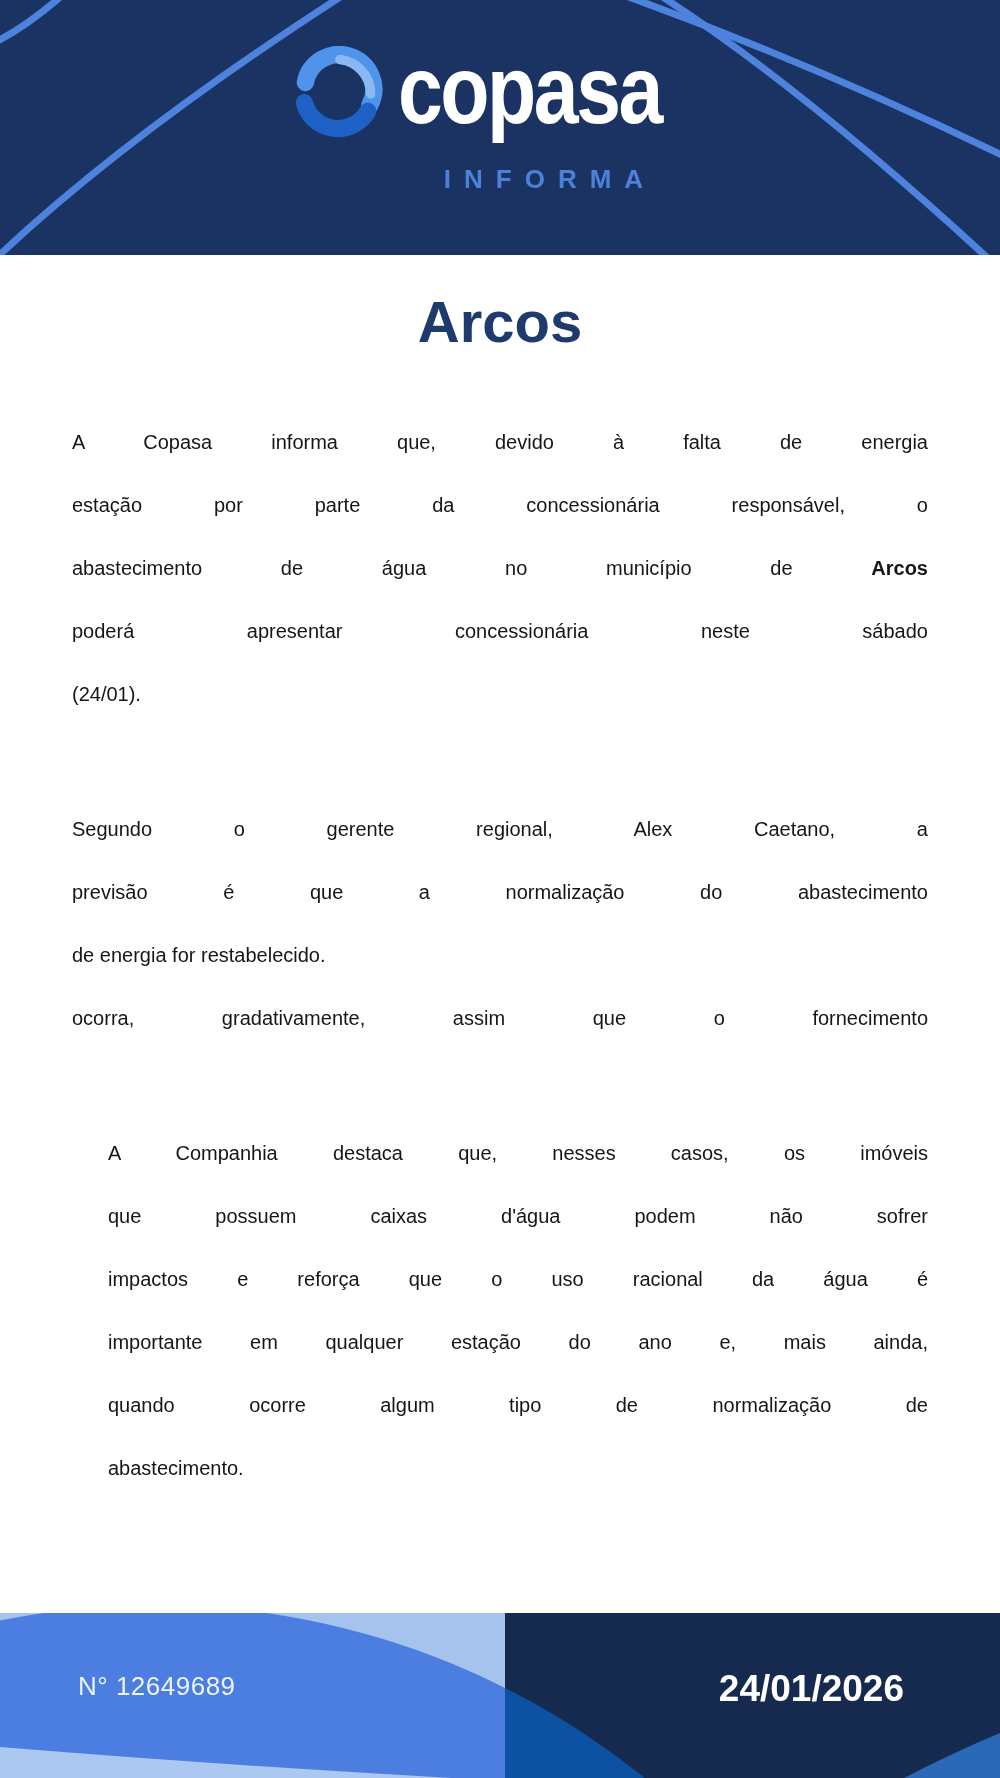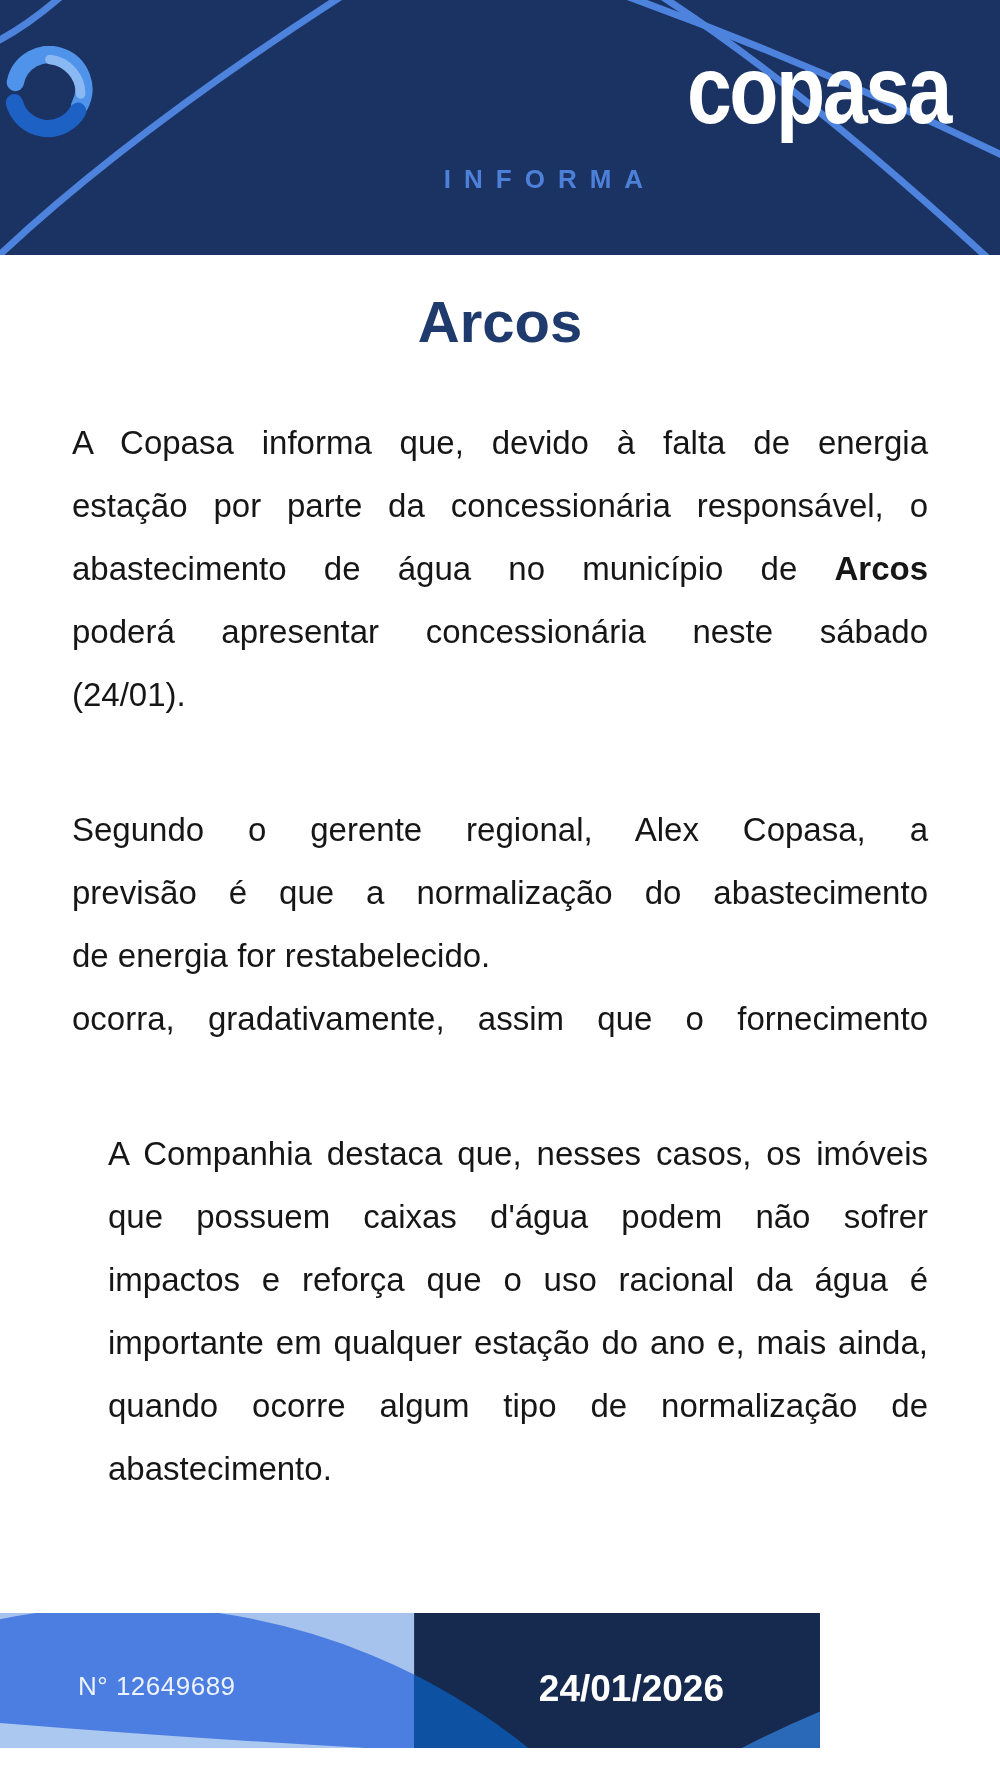--- a/index.html
+++ b/index.html
@@ -11,21 +11,21 @@
   }
   
   .header{
     position:relative;width:1000px;height:255px;
     background:var(--header-bg,#1b3363);
     overflow:hidden;
   }
   .header svg.deco{position:absolute;inset:0;}
   .logo-row{
     position:absolute;top:46px;left:0;right:0;
-    display:flex;justify-content:space-between;align-items:center;gap:12px;
+    display:flex;justify-content:center;align-items:center;gap:12px;
   }
   .logo-icon{width:96px;height:96px;flex:0 0 auto;}
   .brand{
     display:inline-block;
     color:var(--brand-white,#fff);
     font-size:96px;font-weight:bold;line-height:1;
     letter-spacing:-3px;
     transform:scaleX(.84);transform-origin:left center;
     margin-top:-8px;
   }
@@ -42,28 +42,28 @@
     background:var(--page-bg,#ffffff);
     padding:0 72px;box-sizing:border-box;border-radius:11px;
   }
   .doc-title{
     margin:38px 0 0 0;
     text-align:center;
     color:var(--title,#1f3a6d);
     font-size:58px;font-weight:bold;line-height:1;
   }
   .article{margin-top:60px;}
-  .para{margin:0 0 72px 0;color:var(--text,#161616);font-size:33px;line-height:63px;}
+  .para{margin:0 0 72px 0;color:var(--text,#161616);font-size:20px;line-height:63px;}
   .para:last-child{margin-bottom:0;margin-left:36px;}
   .tline{text-align:justify;text-align-last:justify;white-space:normal;}
   .tline.last{text-align-last:left;}
   .tline .b{font-weight:bold;}
   
   .footer{
-    position:absolute;left:0;bottom:0;width:820px;height:165px;overflow:hidden;
+    position:absolute;left:0;bottom:0;width:1000px;height:165px;overflow:hidden;
   }
   .footer svg{position:absolute;inset:0;}
   .footer-number{
     position:absolute;left:78px;top:58px;
     color:#edf3fc;font-size:26px;letter-spacing:.5px;
   }
   .footer-date{
     position:absolute;right:96px;top:55px;
     color:var(--footer-text,#ffffff);font-size:37px;font-weight:bold;
   }
@@ -95,21 +95,21 @@
   <h1 class="doc-title">Arcos</h1>
   <div class="article">
       <div class="para">
         <div class="tline"><span>A Copasa informa que, devido à falta de energia</span></div>
         <div class="tline"><span>estação por parte da concessionária responsável, o</span></div>
         <div class="tline"><span>abastecimento de água no município de </span><span class="b">Arcos</span></div>
         <div class="tline"><span>poderá apresentar concessionária neste sábado</span></div>
         <div class="tline last"><span>(24/01).</span></div>
       </div>
       <div class="para">
-        <div class="tline"><span>Segundo o gerente regional, Alex Copasa,  a</span></div>
+        <div class="tline"><span>Segundo o gerente regional, Alex Caetano,  a</span></div>
         <div class="tline"><span>previsão é que a normalização do abastecimento</span></div>
         <div class="tline last"><span>de energia for restabelecido.</span></div>
         <div class="tline"><span>ocorra, gradativamente, assim que o fornecimento</span></div>
       </div>
       <div class="para">
         <div class="tline"><span>A Companhia destaca que, nesses casos, os imóveis</span></div>
         <div class="tline"><span>que possuem caixas d'água podem não sofrer</span></div>
         <div class="tline"><span>impactos e reforça que o uso racional da água é</span></div>
         <div class="tline"><span>importante em qualquer estação do ano e, mais ainda,</span></div>
         <div class="tline"><span>quando ocorre algum tipo de normalização de</span></div>

